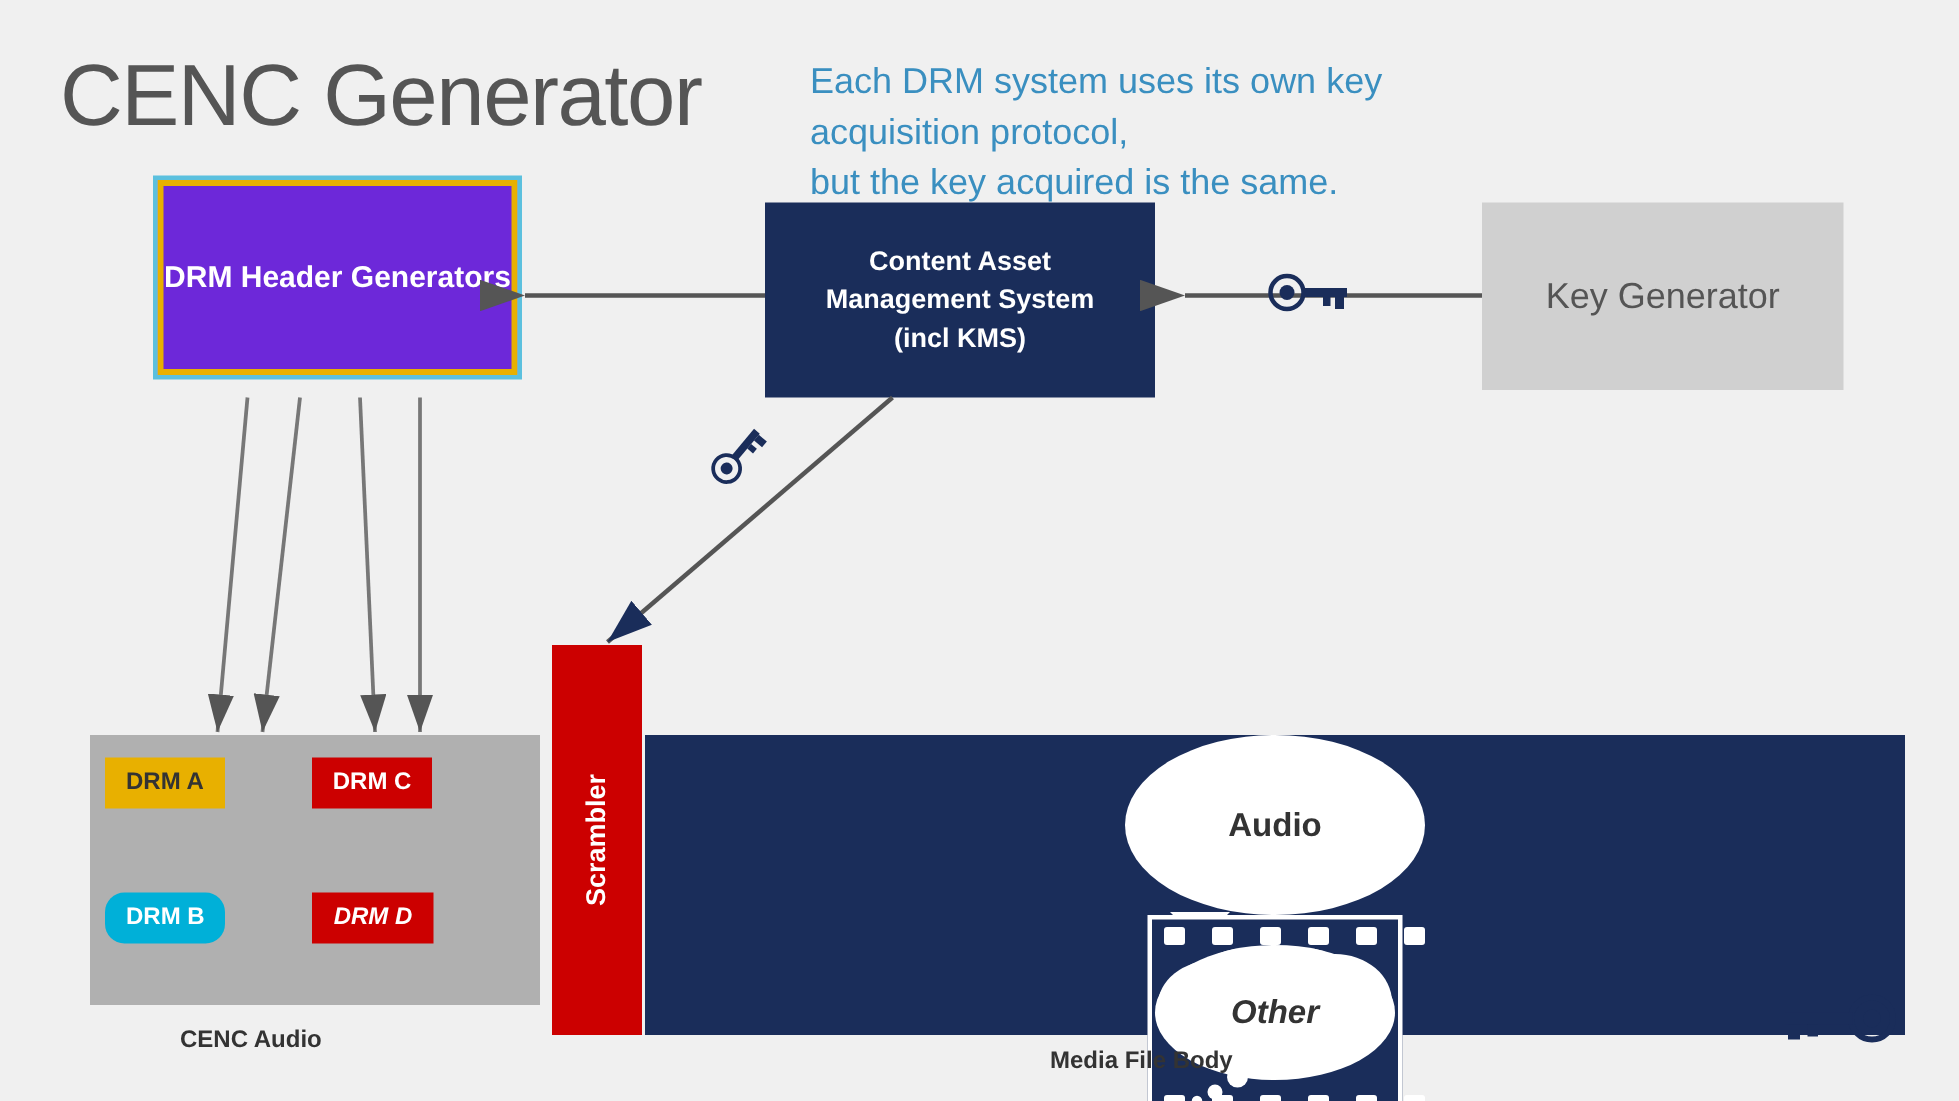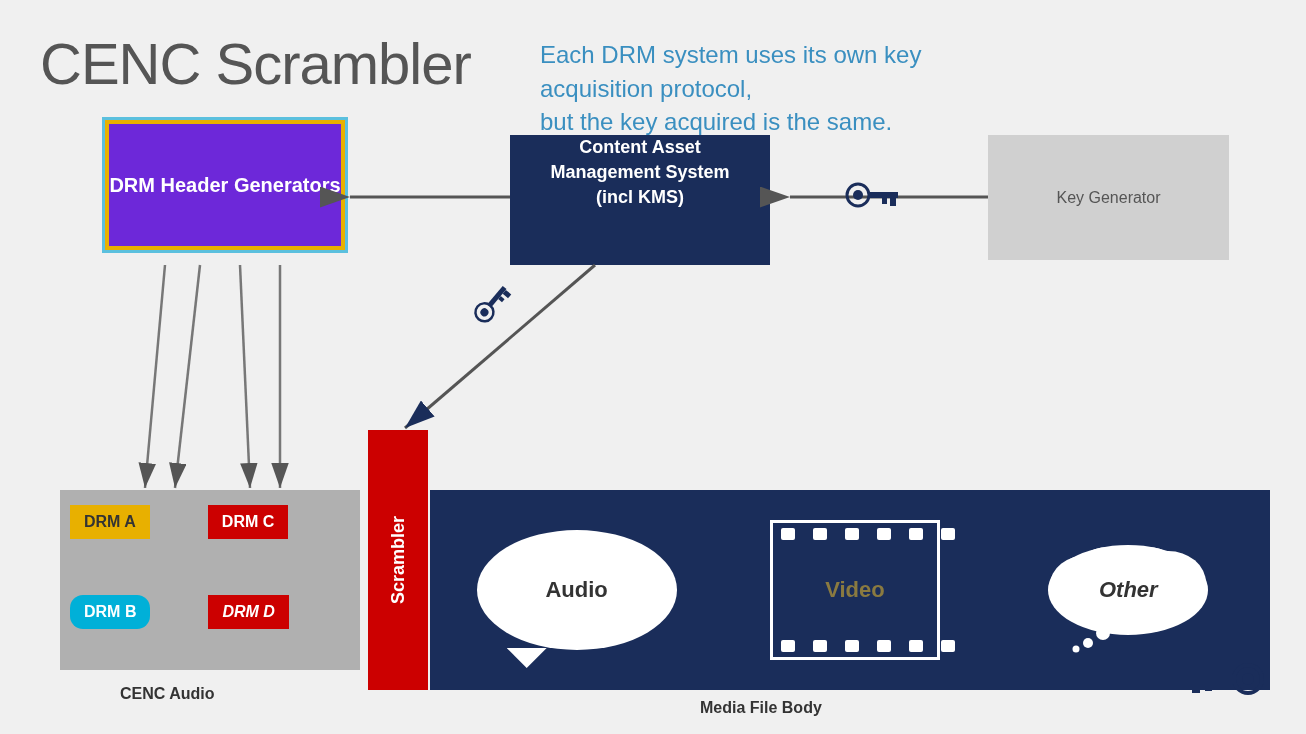--- a/index.html
+++ b/index.html
@@ -55,20 +55,21 @@
 
     
     .cams-box {
       position: absolute;
       top: 135px;
       left: 510px;
       width: 260px;
       height: 130px;
       background: #1a2d5a;
       display: flex;
+      align-items: center;
       justify-content: center;
       text-align: center;
       color: white;
       font-size: 18px;
       font-weight: 600;
       line-height: 1.4;
     }
 
     
     .key-gen-box {
@@ -76,21 +77,21 @@
       top: 135px;
       left: 988px;
       width: 241px;
       height: 125px;
       background: #d0d0d0;
       display: flex;
       align-items: center;
       justify-content: center;
       text-align: center;
       color: #555;
-      font-size: 16px;
+      font-size: 24px;
     }
 
     
     .scrambler-box {
       position: absolute;
       top: 430px;
       left: 368px;
       width: 60px;
       height: 260px;
       background: #cc0000;
@@ -145,20 +146,21 @@
     .media-body-area {
       position: absolute;
       top: 490px;
       left: 430px;
       width: 840px;
       height: 200px;
       background: #1a2d5a;
       display: flex;
       align-items: center;
       justify-content: space-around;
+      flex-direction: column;
     }
 
     .media-body-label {
       position: absolute;
       top: 685px;
       left: 700px;
       font-size: 16px;
       font-weight: 700;
       color: #333;
       margin-top: 14px;
@@ -205,21 +207,21 @@
       bottom: 28px;
       right: 40px;
       font-size: 36px;
       color: #1a2d5a;
       transform: scaleX(-1);
     }
   </style>
 </head>
 <body>
 
-<div class="page-title">CENC Scrambler</div>
+<div class="page-title">CENC Generator</div>
 
 <div class="subtitle">Each DRM system uses its own key acquisition protocol,<br>but the key acquired is the same.</div>
 
 <div class="drm-header-box">
   <span>DRM Header
 Generators</span>
 </div>
 
 <div class="cams-box">
   <span>Content Asset<br>Management System<br>(incl KMS)</span>

